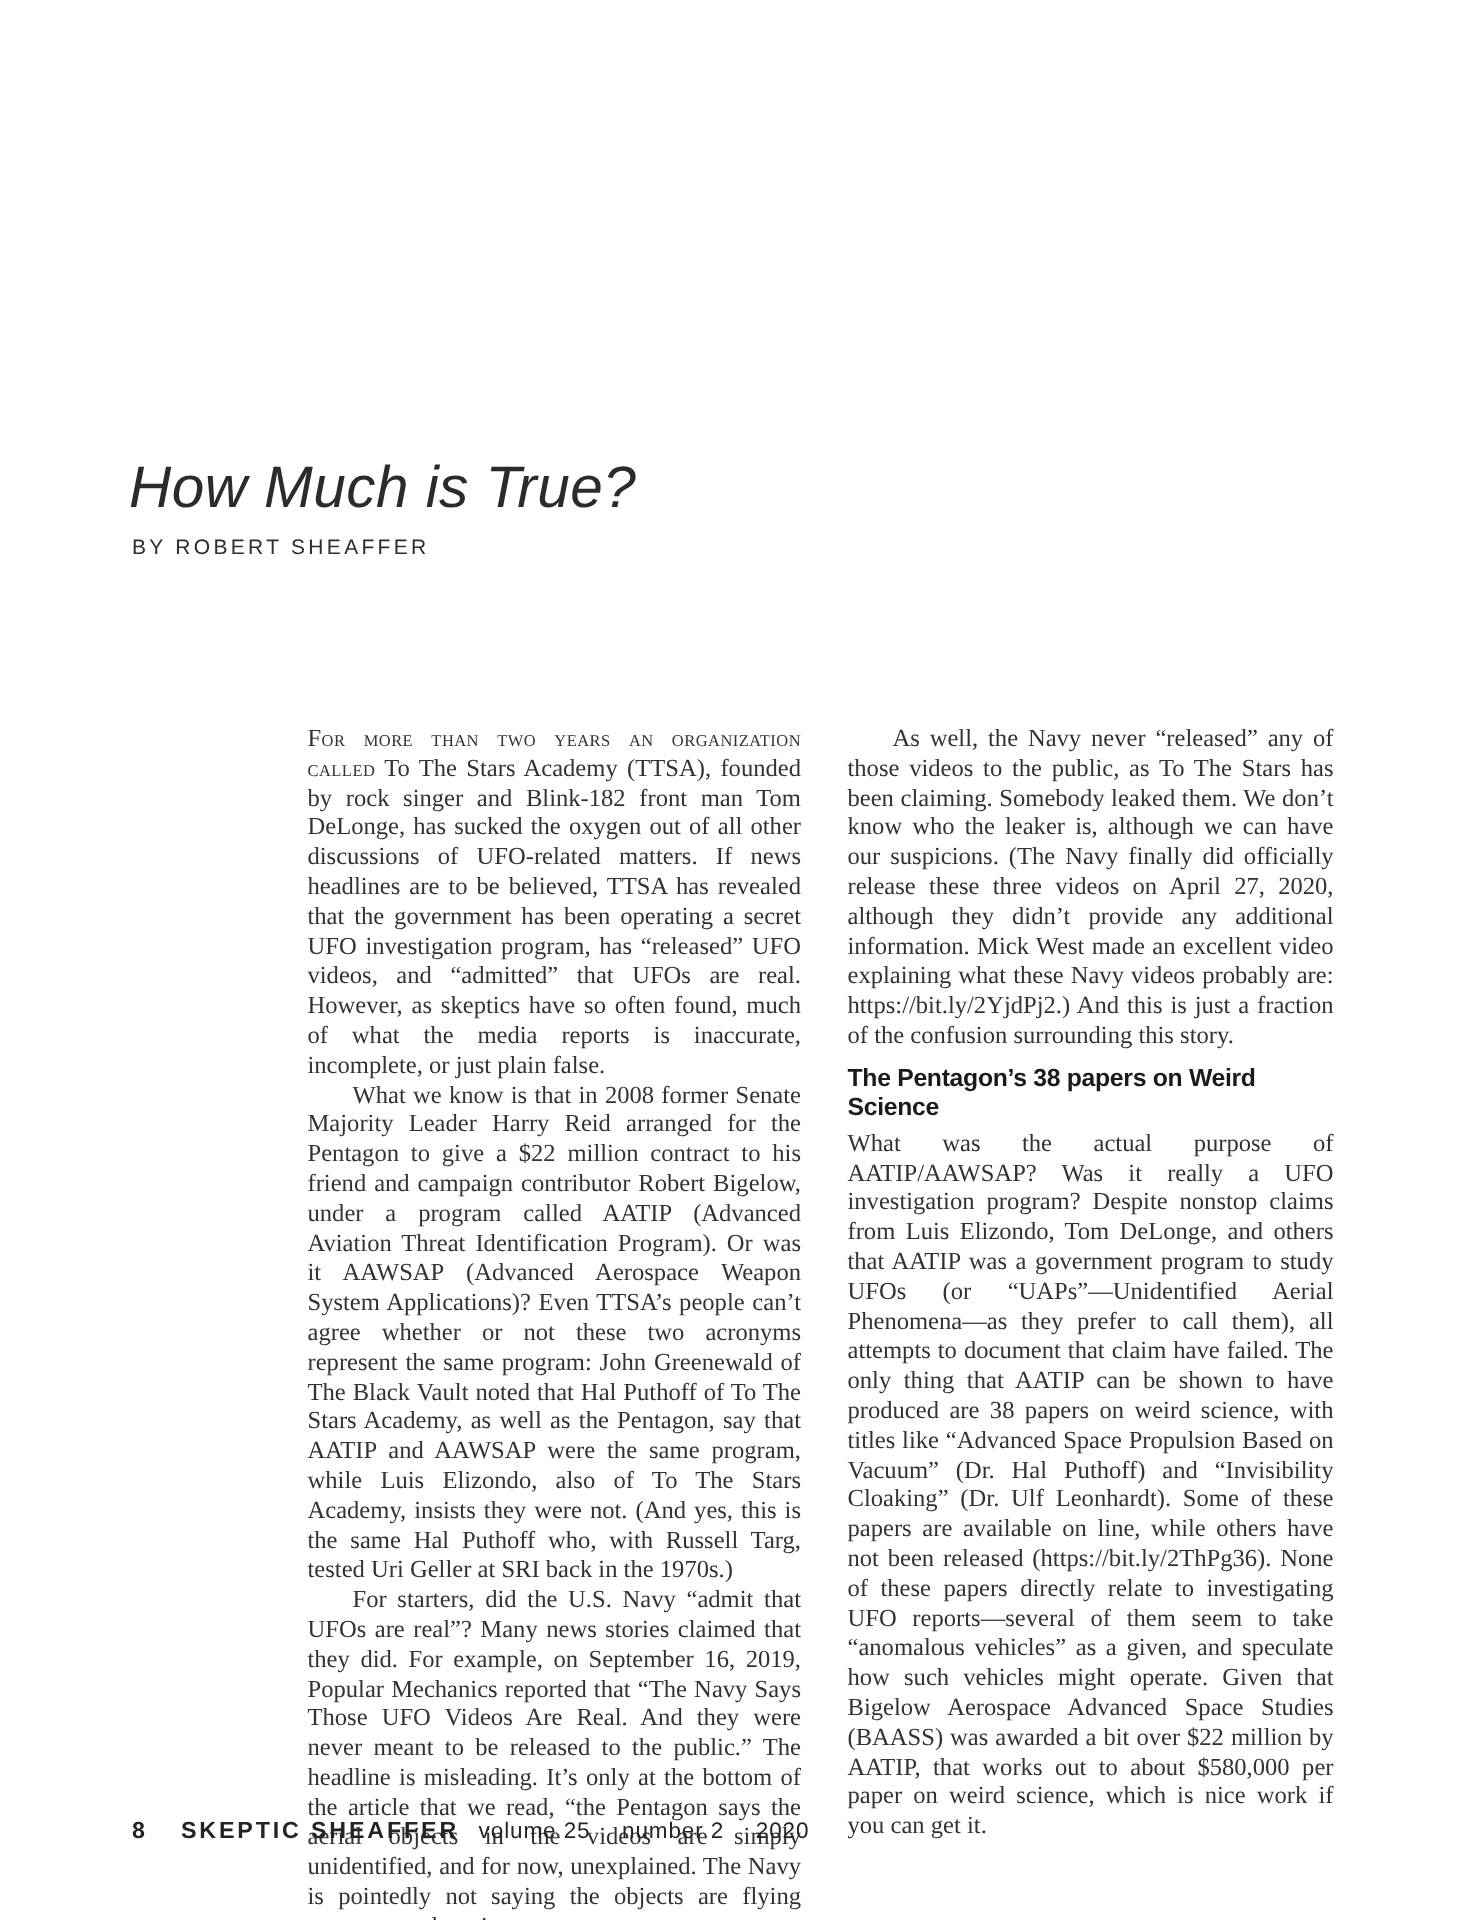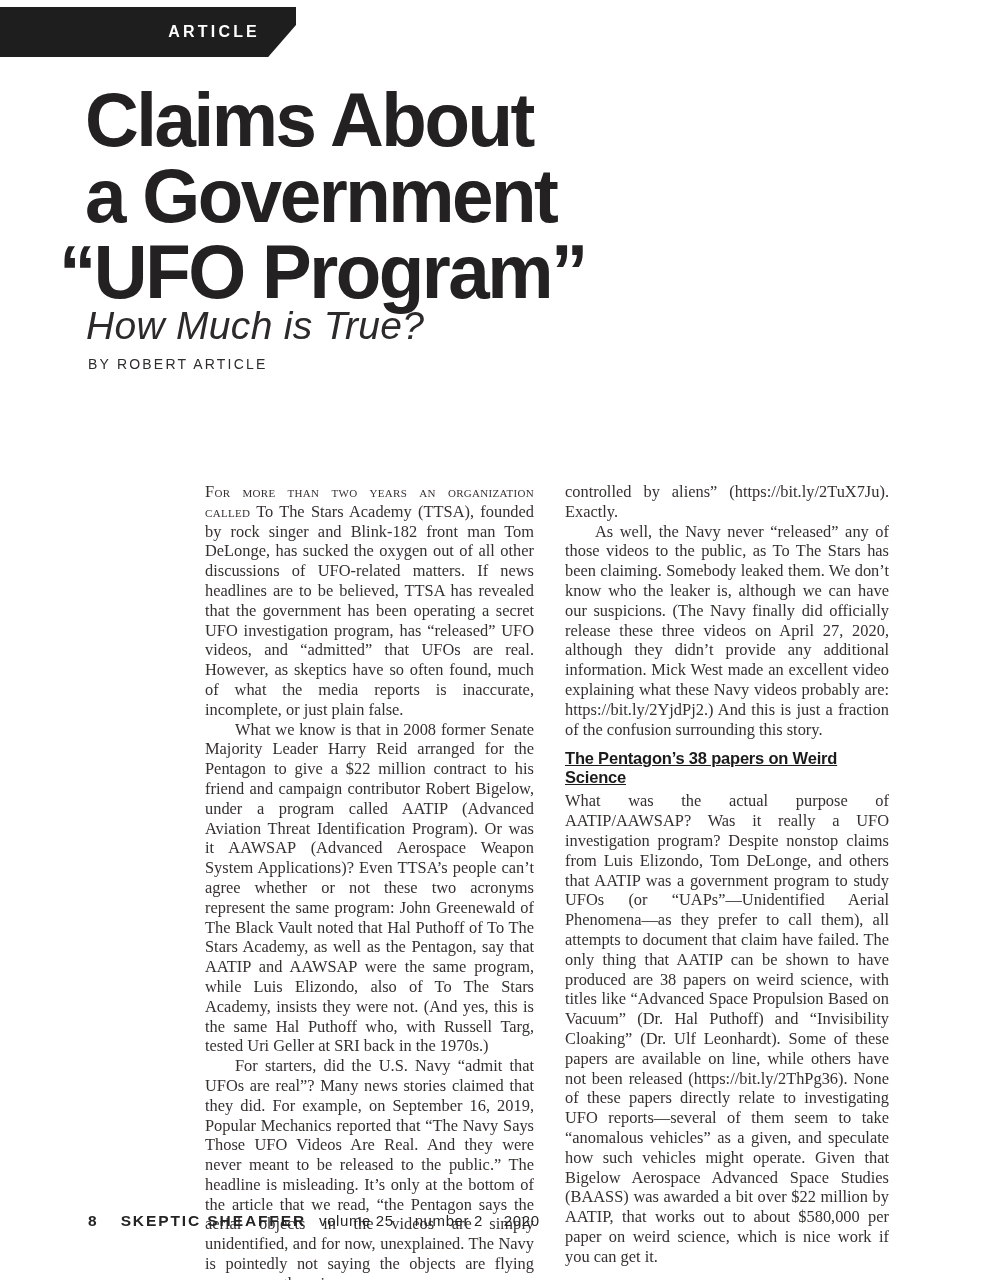--- a/index.html
+++ b/index.html
@@ -78,62 +78,52 @@
   .para .it { }
   .para .sc { font-variant: small-caps; letter-spacing: 0.3px; }
   .section-heading {
     font-family: "Liberation Sans", sans-serif;
     font-size: 16.5px;
     font-weight: bold;
     letter-spacing: -0.2px;
     color: #1b1b1b;
     margin-top: 10px;
     margin-bottom: 4px;
-    text-decoration: underline;
   }
   .footer {
     position: absolute;
     left: 88px; top: 1212px;
     display: flex;
     align-items: baseline;
     font-size: 15px;
     color: #242424;
   }
   .page-num { font-weight: bold; font-size: 15.5px; }
   .mag-name { font-weight: bold; letter-spacing: 1.9px; font-size: 15.5px; margin-left: 24px; }
   .issue { letter-spacing: 0.6px; margin-left: 13px; }
   .issue + .issue { margin-left: 21px; }
 </style>
 </head>
 <body>
 
 <div class="page">
 
-  <div class="banner">
-    <span class="banner-label">ARTICLE</span>
-  </div>
 
-  <h1 class="headline">
-    <span class="hl-line">Claims About</span>
-    <span class="hl-line">a Government</span>
-    <span class="hl-line hl-line-quote">“UFO Program”</span>
-  </h1>
 
   <div class="subtitle">How Much is True?</div>
 
-  <div class="byline">BY ROBERT ARTICLE</div>
+  <div class="byline">BY ROBERT SHEAFFER</div>
 
   <div class="body-columns">
     <div class="col col-left">
       <p class="para"><span class="sc">For more than two years an organization called</span><span> To The Stars Academy (TTSA), founded by rock singer and Blink-182 front man Tom DeLonge, has sucked the oxygen out of all other discussions of UFO-related matters. If news headlines are to be believed, TTSA has revealed that the government has been operating a secret UFO investigation program, has “released” UFO videos, and “admitted” that UFOs are real. However, as skeptics have so often found, much of what the media reports is inaccurate, incomplete, or just plain false.</span></p>
       <p class="para indent"><span>What we know is that in 2008 former Senate Majority Leader Harry Reid arranged for the Pentagon to give a $22 million contract to his friend and campaign contributor Robert Bigelow, under a program called AATIP (Advanced Aviation Threat Identification Program). Or was it AAWSAP (Advanced Aerospace Weapon System Applications)? Even TTSA’s people can’t agree whether or not these two acronyms represent the same program: John Greenewald of </span><span class="it">The Black Vault</span><span> noted that Hal Puthoff of To The Stars Academy, as well as the Pentagon, say that AATIP and AAWSAP were the same program, while Luis Elizondo, also of To The Stars Academy, insists they were not. (And yes, this is the same Hal Puthoff who, with Russell Targ, tested Uri Geller at SRI back in the 1970s.)</span></p>
       <p class="para indent"><span>For starters, did the U.S. Navy “admit that UFOs are real”? Many news stories claimed that they did. For example, on September 16, 2019, </span><span class="it">Popular Mechanics</span><span> reported that “The Navy Says Those UFO Videos Are Real. And they were never meant to be released to the public.” The headline is misleading. It’s only at the bottom of the article that we read, “the Pentagon says the aerial objects in the videos are simply unidentified, and for now, unexplained. The Navy is pointedly not saying the objects are flying saucers or otherwise</span></p>
     </div>
     <div class="col col-right">
-      <p class="para"><span>controlled by aliens” (https://bit.ly/2TuX7Ju). Exactly.</span></p>
       <p class="para indent"><span>As well, the Navy never “released” any of those videos to the public, as To The Stars has been claiming. Somebody leaked them. We don’t know who the leaker is, although we can have our suspicions. (The Navy finally did officially release these three videos on April 27, 2020, although they didn’t provide any additional information. Mick West made an excellent video explaining what these Navy videos probably are: https://bit.ly/2YjdPj2.) And this is just a fraction of the confusion surrounding this story.</span></p>
       <h2 class="section-heading">The Pentagon’s 38 papers on Weird Science</h2>
       <p class="para"><span>What was the actual purpose of AATIP/AAWSAP? Was it really a UFO investigation program? Despite nonstop claims from Luis Elizondo, Tom DeLonge, and others that AATIP was a government program to study UFOs (or “UAPs”—Unidentified Aerial Phenomena—as they prefer to call them), all attempts to document that claim have failed. The only thing that AATIP can be shown to have produced are 38 papers on weird science, with titles like “Advanced Space Propulsion Based on Vacuum” (Dr. Hal Puthoff) and “Invisibility Cloaking” (Dr. Ulf Leonhardt). Some of these papers are available on line, while others have not been released (https://bit.ly/2ThPg36). None of these papers directly relate to investigating UFO reports—several of them seem to take “anomalous vehicles” as a given, and speculate how such vehicles might operate. Given that Bigelow Aerospace Advanced Space Studies (BAASS) was awarded a bit over $22 million by AATIP, that works out to about $580,000 per paper on weird science, which is nice work if you can get it.</span></p>
     </div>
   </div>
 
   <div class="footer">
     <span class="page-num">8</span>
     <span class="mag-name">SKEPTIC SHEAFFER</span>
     <span class="issue">volume 25</span>

